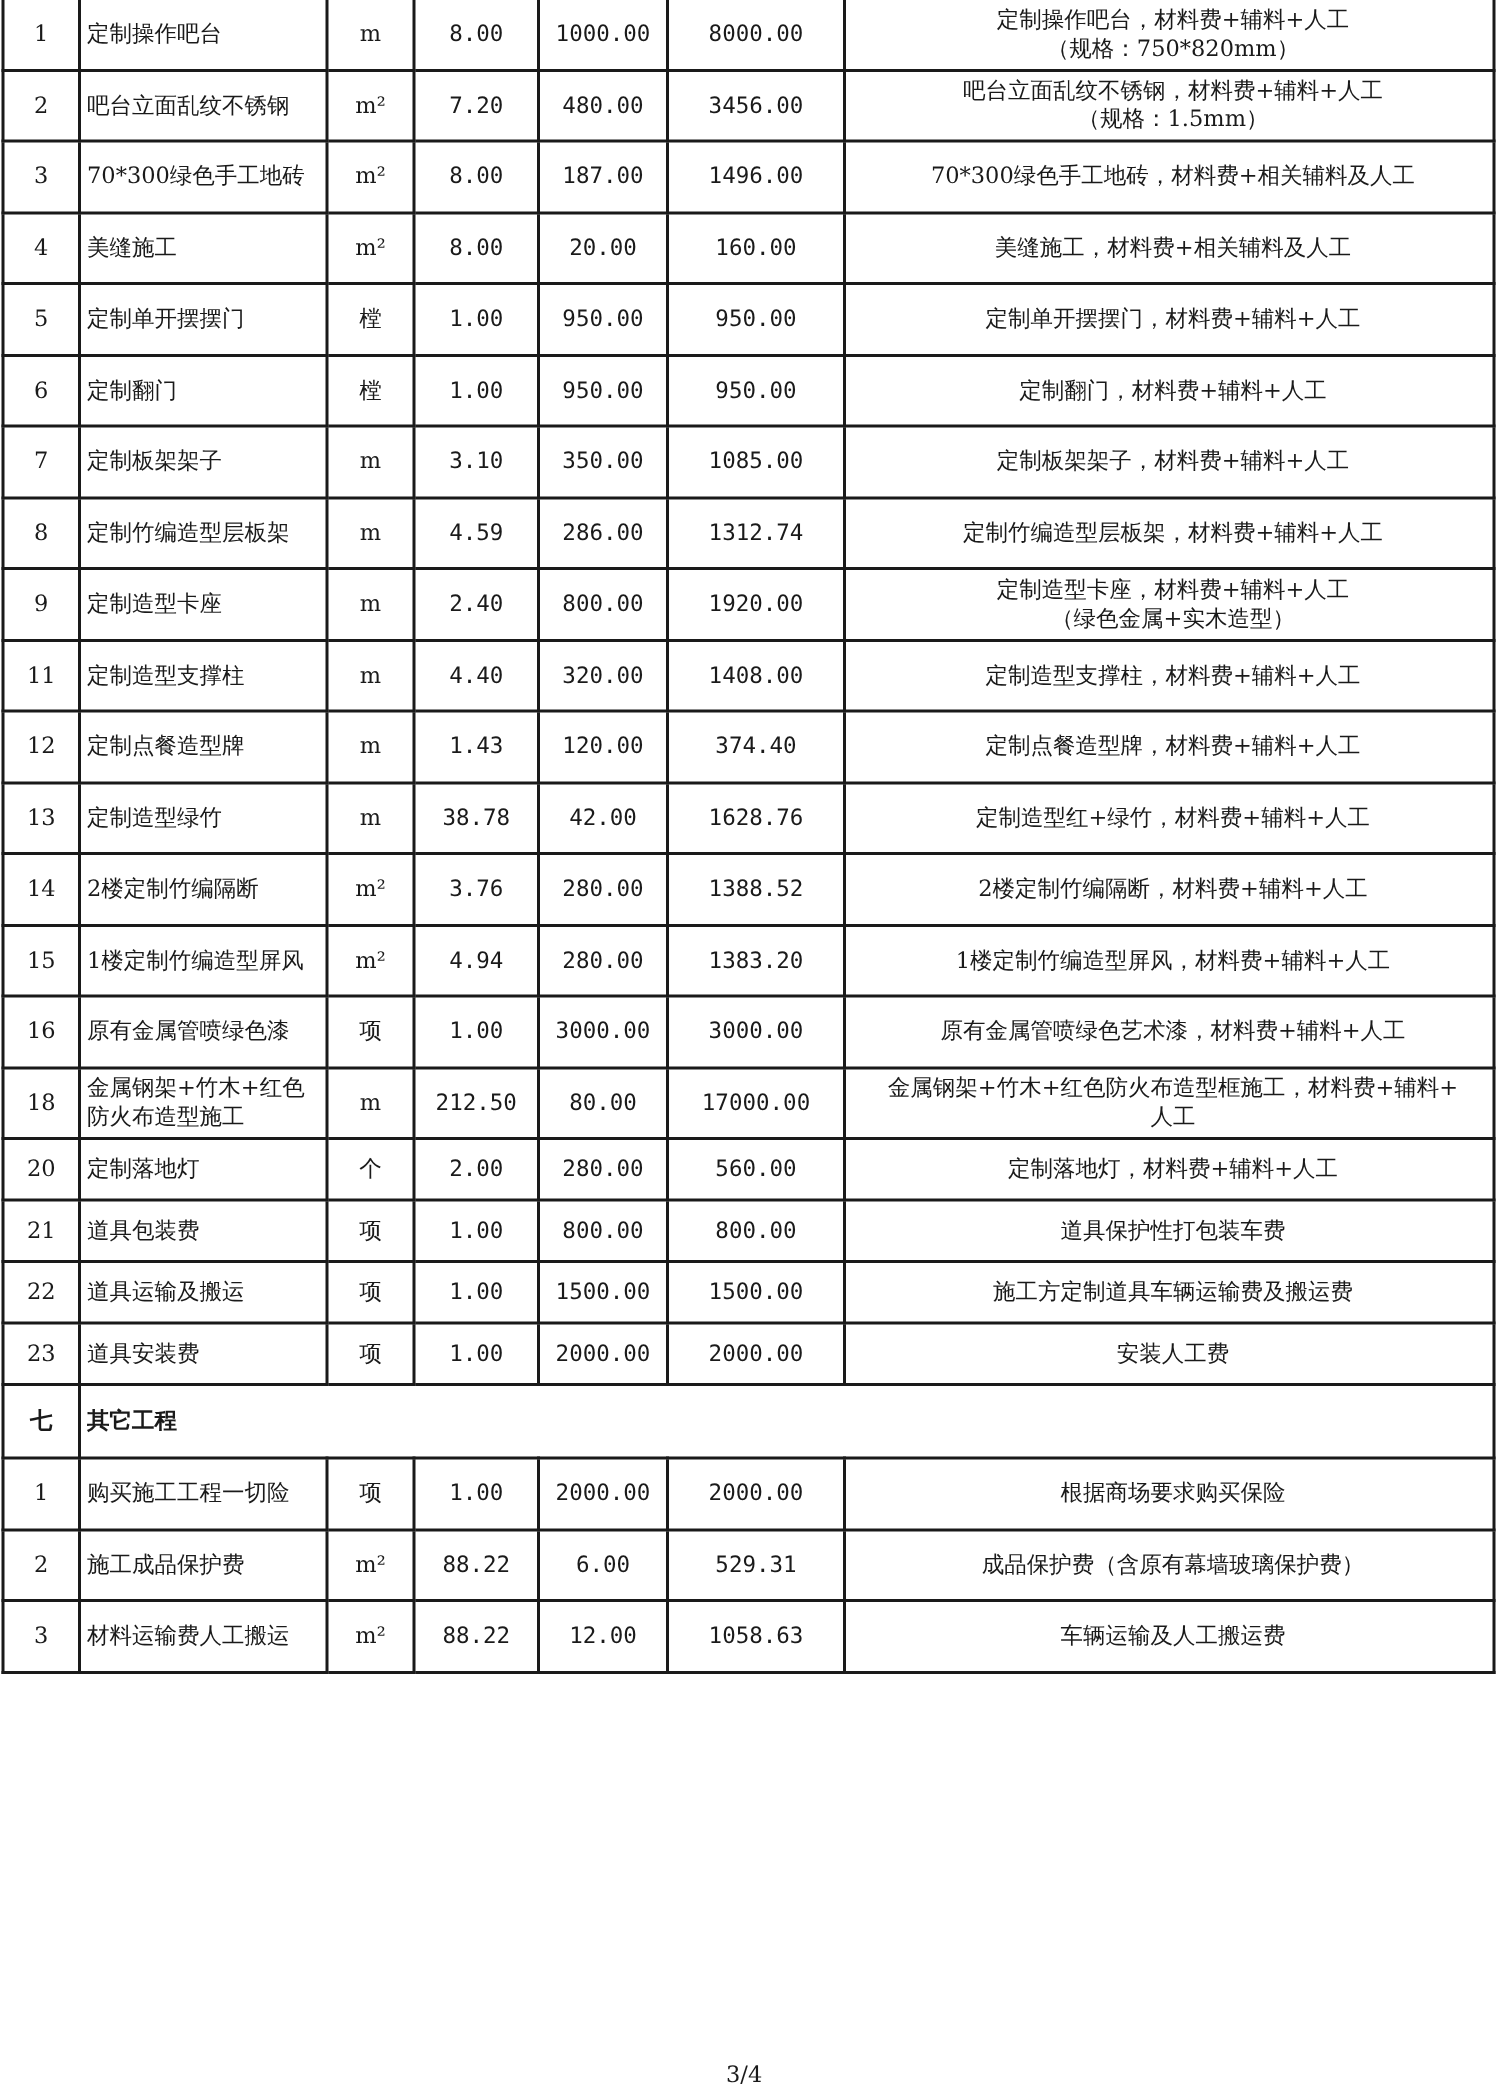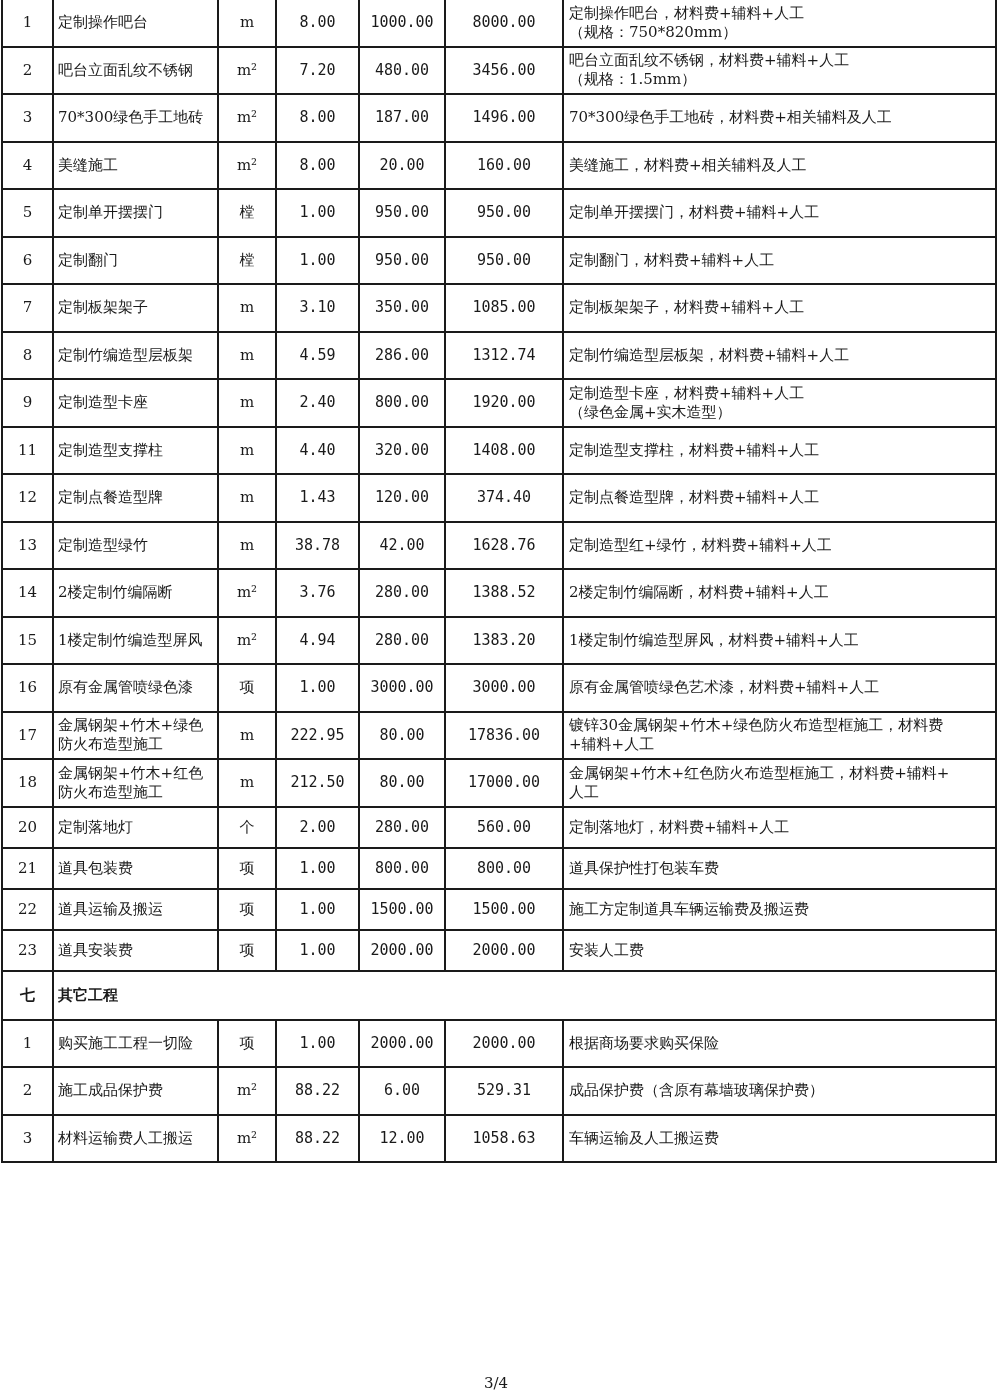--- a/index.html
+++ b/index.html
@@ -9,21 +9,21 @@
                 table-layout:fixed; width:994px; }
   table.quote td { border:2px solid #1a1a1a; padding:0; font-size:15px; line-height:19px;
                    vertical-align:middle; overflow:hidden; }
   col.c-no { width:51px; } col.c-name { width:165px; } col.c-unit { width:58px; }
   col.c-qty { width:83px; } col.c-price { width:86px; } col.c-amount { width:118px; }
   col.c-remark { width:433px; }
   td.no { text-align:center; }
   td.name { padding-left:4px !important; text-align:left; word-break:break-all; }
   td.unit { text-align:center; }
   td.num { text-align:center; font-family:"DejaVu Sans Mono","Liberation Mono",monospace; font-size:14px; }
-  td.remark { padding-left:5px !important; text-align:left;border-radius:10px; }
+  td.remark { padding-left:5px !important; text-align:center;border-radius:10px; }
   tr.r-std td { height:45.5px; }
   tr.r-short td { height:39px; }
   tr.r-sub td { height:54px; }
   tr.r-sec td { height:47px; }
   tr.r-other td { height:45.5px; }
   .bold { font-weight:bold; }
   .page-num { position:absolute; top:1374px; left:484px; font-size:15px;
               font-family:"DejaVu Serif","Liberation Serif",serif; }
 </style>
 </head>
@@ -202,32 +202,20 @@
         <td class="name">原有金属管喷绿色漆</td>
         <td class="unit">项</td>
         <td class="num">1.00</td>
         <td class="num">3000.00</td>
         <td class="num">3000.00</td>
         <td class="remark">
           <div>原有金属管喷绿色艺术漆，材料费+辅料+人工</div>
         </td>
       </tr>
       <tr class="r-std">
-        <td class="no">17</td>
-        <td class="name">金属钢架+竹木+绿色防火布造型施工</td>
-        <td class="unit">m</td>
-        <td class="num">222.95</td>
-        <td class="num">80.00</td>
-        <td class="num">17836.00</td>
-        <td class="remark">
-          <div>镀锌30金属钢架+竹木+绿色防火布造型框施工，材料费</div>
-          <div>+辅料+人工</div>
-        </td>
-      </tr>
-      <tr class="r-std">
         <td class="no">18</td>
         <td class="name">金属钢架+竹木+红色防火布造型施工</td>
         <td class="unit">m</td>
         <td class="num">212.50</td>
         <td class="num">80.00</td>
         <td class="num">17000.00</td>
         <td class="remark">
           <div>金属钢架+竹木+红色防火布造型框施工，材料费+辅料+</div>
           <div>人工</div>
         </td>

